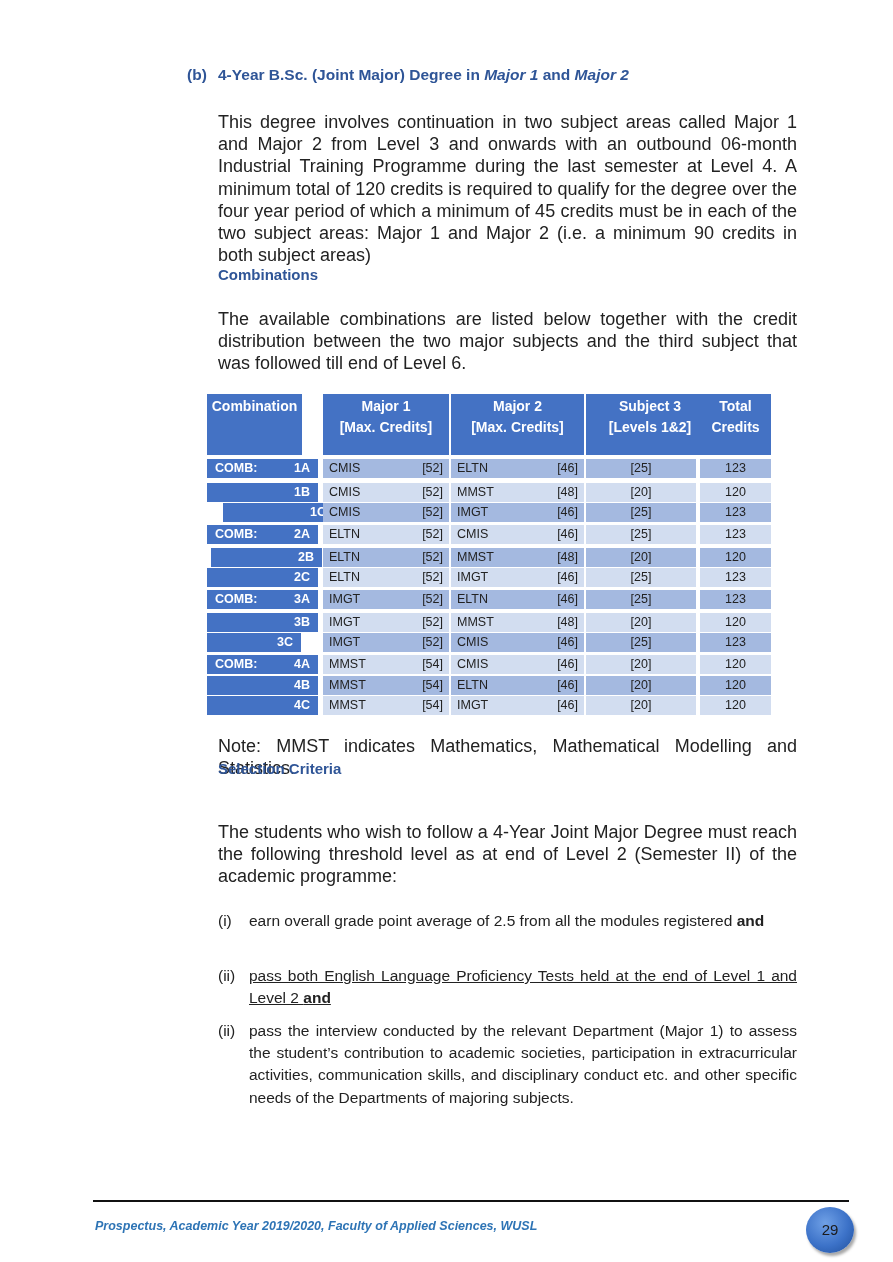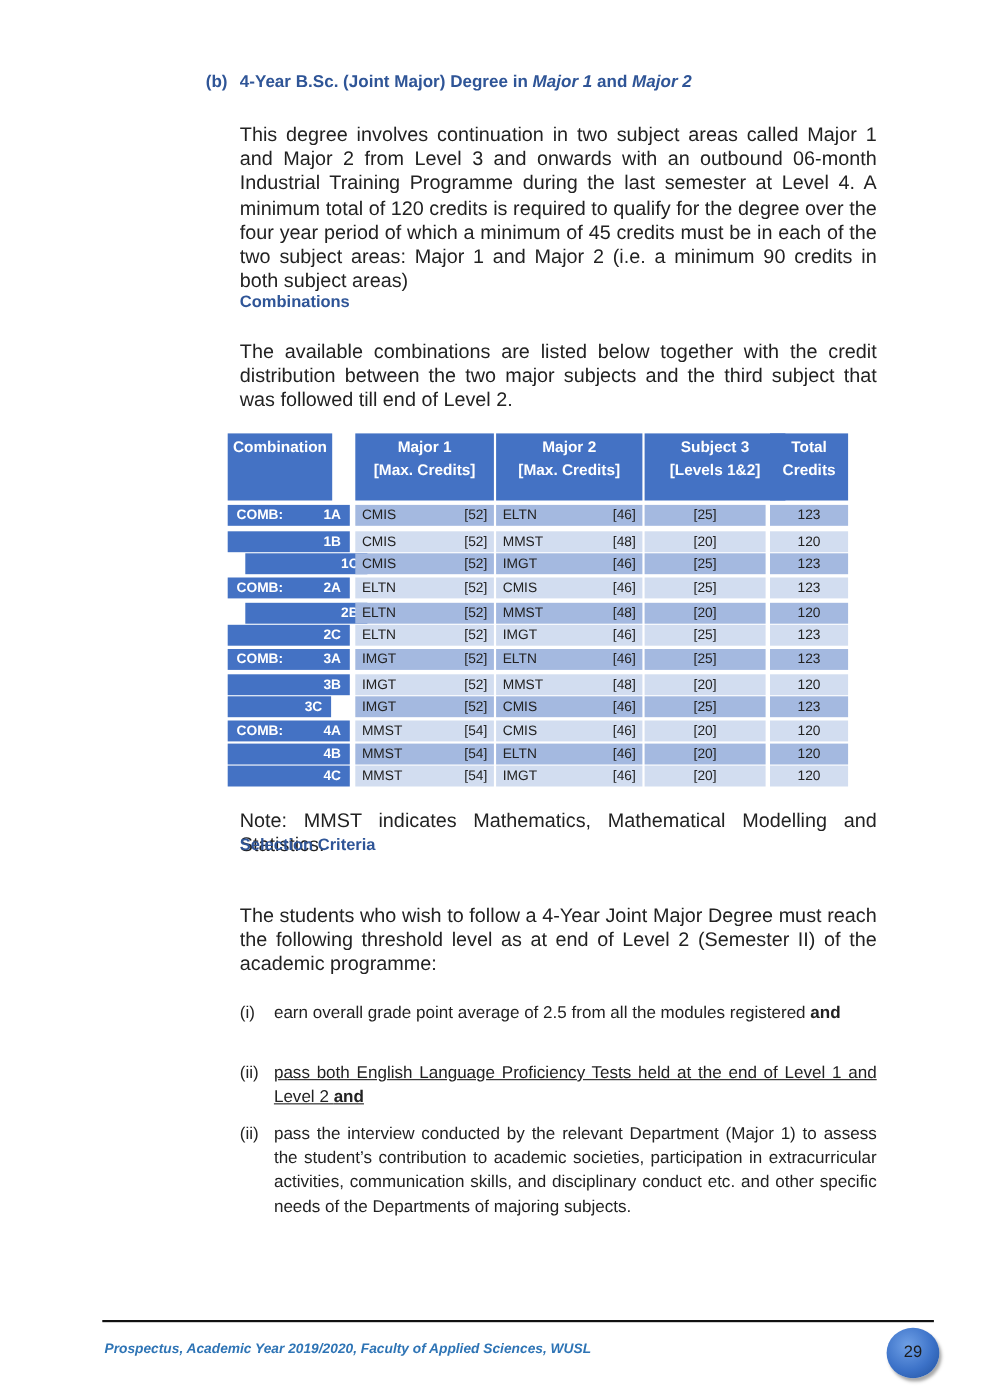--- a/index.html
+++ b/index.html
@@ -44,21 +44,21 @@
 <body>
 
 <div class="heading-b">
   <span class="lbl">(b)</span><span>4-Year B.Sc. (Joint Major) Degree in </span><i>Major 1</i><span> and </span><i>Major 2</i>
 </div>
 
 <div class="para para-last" style="top:111px;">This degree involves continuation in two subject areas called Major 1 and Major 2 from Level 3 and onwards with an outbound 06-month Industrial Training Programme during the last semester at Level 4.  A minimum total of 120 credits is required to qualify for the degree over the four year period of which a minimum of 45 credits must be in each of the two subject areas: Major 1 and Major 2 (i.e. a minimum 90 credits in both subject areas)</div>
 
 <div class="subhead" style="top:266px;">Combinations</div>
 
-<div class="para para-last" style="top:308px;">The available combinations are listed below together with the credit distribution between the two major subjects and the third subject that was followed till end of Level 2.</div>
+<div class="para para-last" style="top:308px;">The available combinations are listed below together with the credit distribution between the two major subjects and the third subject that was followed till end of Level 6.</div>
 
 <div class="tbl">
   <div class="hdr" style="left:0;width:95px;">
     <div class="inner"><span>Combination</span></div>
   </div>
   <div class="hdr" style="left:116px;width:126px;">
     <div class="inner">
         <div>Major 1</div>
         <div>[Max. Credits]</div>
       </div>
@@ -141,21 +141,21 @@
           <span class="cr">[52]</span>
         </div>
         <div class="cell light" style="left:244px;width:133px;">
           <span class="subj">CMIS</span>
           <span class="cr">[46]</span>
         </div>
         <div class="cell light center" style="left:379px;width:110px;">[25]</div>
         <div class="cell light center" style="left:493px;width:71px;">123</div>
       </div>
       <div class="row" style="top: 154px;">
-        <div class="cell comb" style="left:16px;width:111px;">
+        <div class="cell comb" style="left:4px;width:111px;">
           <span class="lab"></span>
           <span class="code">2B</span>
         </div>
         <div class="cell dark" style="left:116px;width:126px;">
           <span class="subj">ELTN</span>
           <span class="cr">[52]</span>
         </div>
         <div class="cell dark" style="left:244px;width:133px;">
           <span class="subj">MMST</span>
           <span class="cr">[48]</span>

